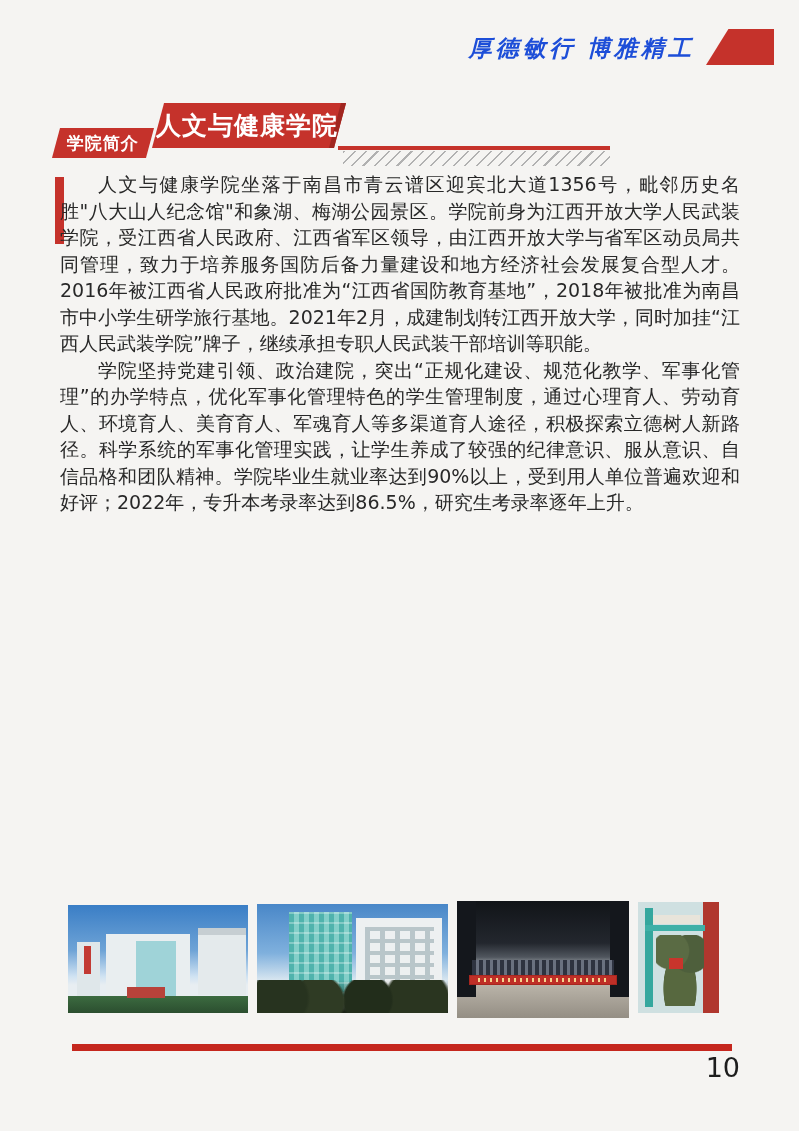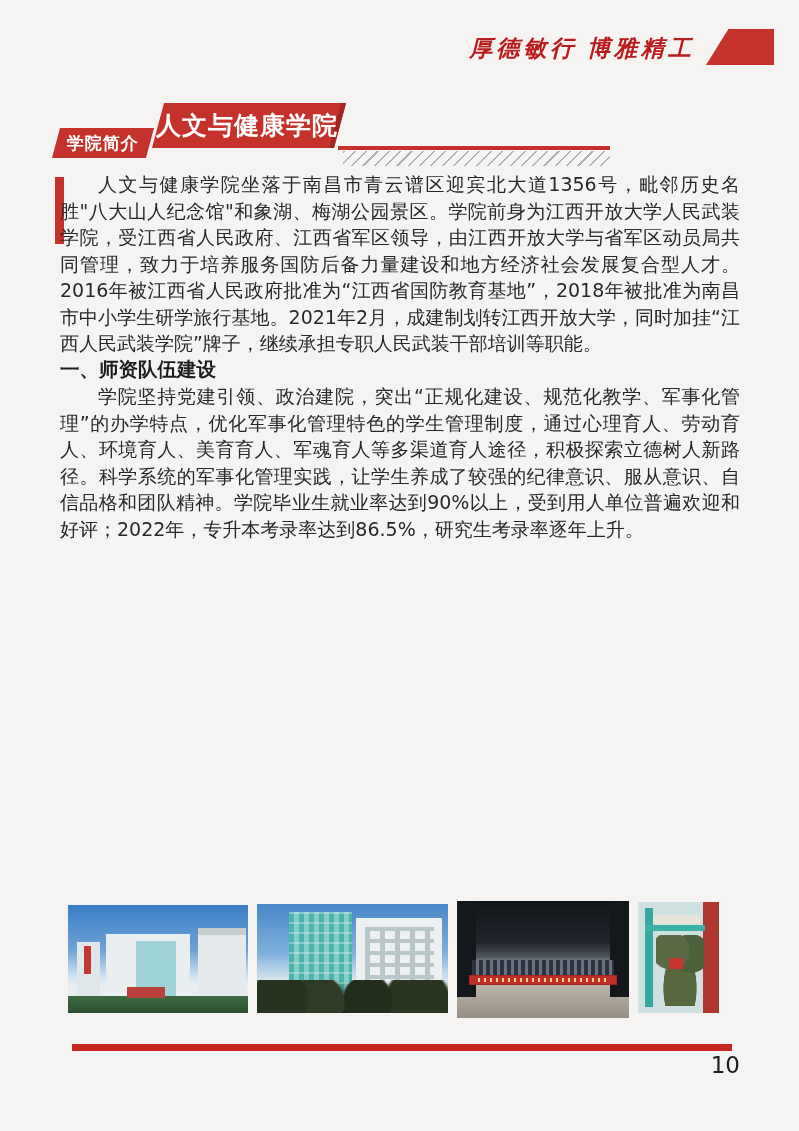--- a/index.html
+++ b/index.html
@@ -7,23 +7,23 @@
   .page {
     position:relative; width:799px; height:1131px; margin:0 auto;
     background:#f5f4f2; overflow:hidden;
     font-family:"DejaVu Sans","Liberation Sans",sans-serif;
     color:#282828;
   }
 
   
   .motto {
     position:absolute; top:33px; right:104px;
-    font-family:Liberation Serif, serif;
+    font-family:Liberation Sans, sans-serif;
     font-style:italic; font-weight:bold;
-    font-size:23px; letter-spacing:4px; color:#b91c1c; white-space:nowrap;
+    font-size:23px; letter-spacing:4px; color:#1d4ed8; white-space:nowrap;
   }
   .corner-shape {
     position:absolute; top:29px; right:25px; width:68px; height:36px;
     background:#c5322b;
     clip-path:polygon(33% 0, 100% 0, 100% 100%, 0 100%);
   }
 
   
   .tag {
     position:absolute; left:56px; top:128px; width:94px; height:30px;
@@ -103,21 +103,21 @@
   .p4-rail   { position:absolute; left:9%; top:21%; width:74%; height:5%; background:#3fb0a7; }
   .p4-mattress { position:absolute; left:18%; top:12%; width:58%; height:8%; background:#e8e4da; }
   .p4-figures { position:absolute; left:22%; top:30%; width:60%; height:64%;
     background:radial-gradient(circle at 30% 22%,#5a6b44 28%,transparent 30%),
                radial-gradient(circle at 72% 26%,#4e5f3c 30%,transparent 32%),
                radial-gradient(ellipse at 50% 75%,#57683f 48%,transparent 50%); }
   .p4-book   { position:absolute; left:38%; top:50%; width:18%; height:10%; background:#c8352c; }
 
   
   .footer-rule { position:absolute; left:72px; top:1044px; width:660px; height:7px; background:#c5271e; }
-  .page-number { position:absolute; top:1052px; right:59px; font-size:23px; color:#1d1d1d; }
+  .page-number { position:absolute; top:1052px; right:59px; font-size:27px; color:#1d1d1d; }
 </style>
 </head>
 <body>
 
 <div class="page">
 
   <div class="motto">厚德敏行 博雅精工</div>
   <div class="corner-shape"></div>
 
   <div class="tag">
@@ -127,21 +127,20 @@
     <span>人文与健康学院</span>
   </div>
   <div class="title-line"></div>
   <div class="hatch"></div>
 
   <div class="accent-bar"></div>
 
   <div class="body-text">
     <p class="para">人文与健康学院坐落于南昌市青云谱区迎宾北大道1356号，毗邻历史名胜"八大山人纪念馆"和象湖、梅湖公园景区。学院前身为江西开放大学人民武装学院，受江西省人民政府、江西省军区领导，由江西开放大学与省军区动员局共同管理，致力于培养服务国防后备力量建设和地方经济社会发展复合型人才。2016年被江西省人民政府批准为“江西省国防教育基地”，2018年被批准为南昌市中小学生研学旅行基地。2021年2月，成建制划转江西开放大学，同时加挂“江西人民武装学院”牌子，继续承担专职人民武装干部培训等职能。</p>
 
-    <h3 class="sec-heading">一、师资队伍建设</h3>
 
 
     <p class="para">学院坚持党建引领、政治建院，突出“正规化建设、规范化教学、军事化管理”的办学特点，优化军事化管理特色的学生管理制度，通过心理育人、劳动育人、环境育人、美育育人、军魂育人等多渠道育人途径，积极探索立德树人新路径。科学系统的军事化管理实践，让学生养成了较强的纪律意识、服从意识、自信品格和团队精神。学院毕业生就业率达到90%以上，受到用人单位普遍欢迎和好评；2022年，专升本考录率达到86.5%，研究生考录率逐年上升。</p>
   </div>
 
   <div class="photos">
 
     <div class="photo photo-1">
       <div class="p1-bldg-left"></div>
       <div class="p1-sign"></div>

